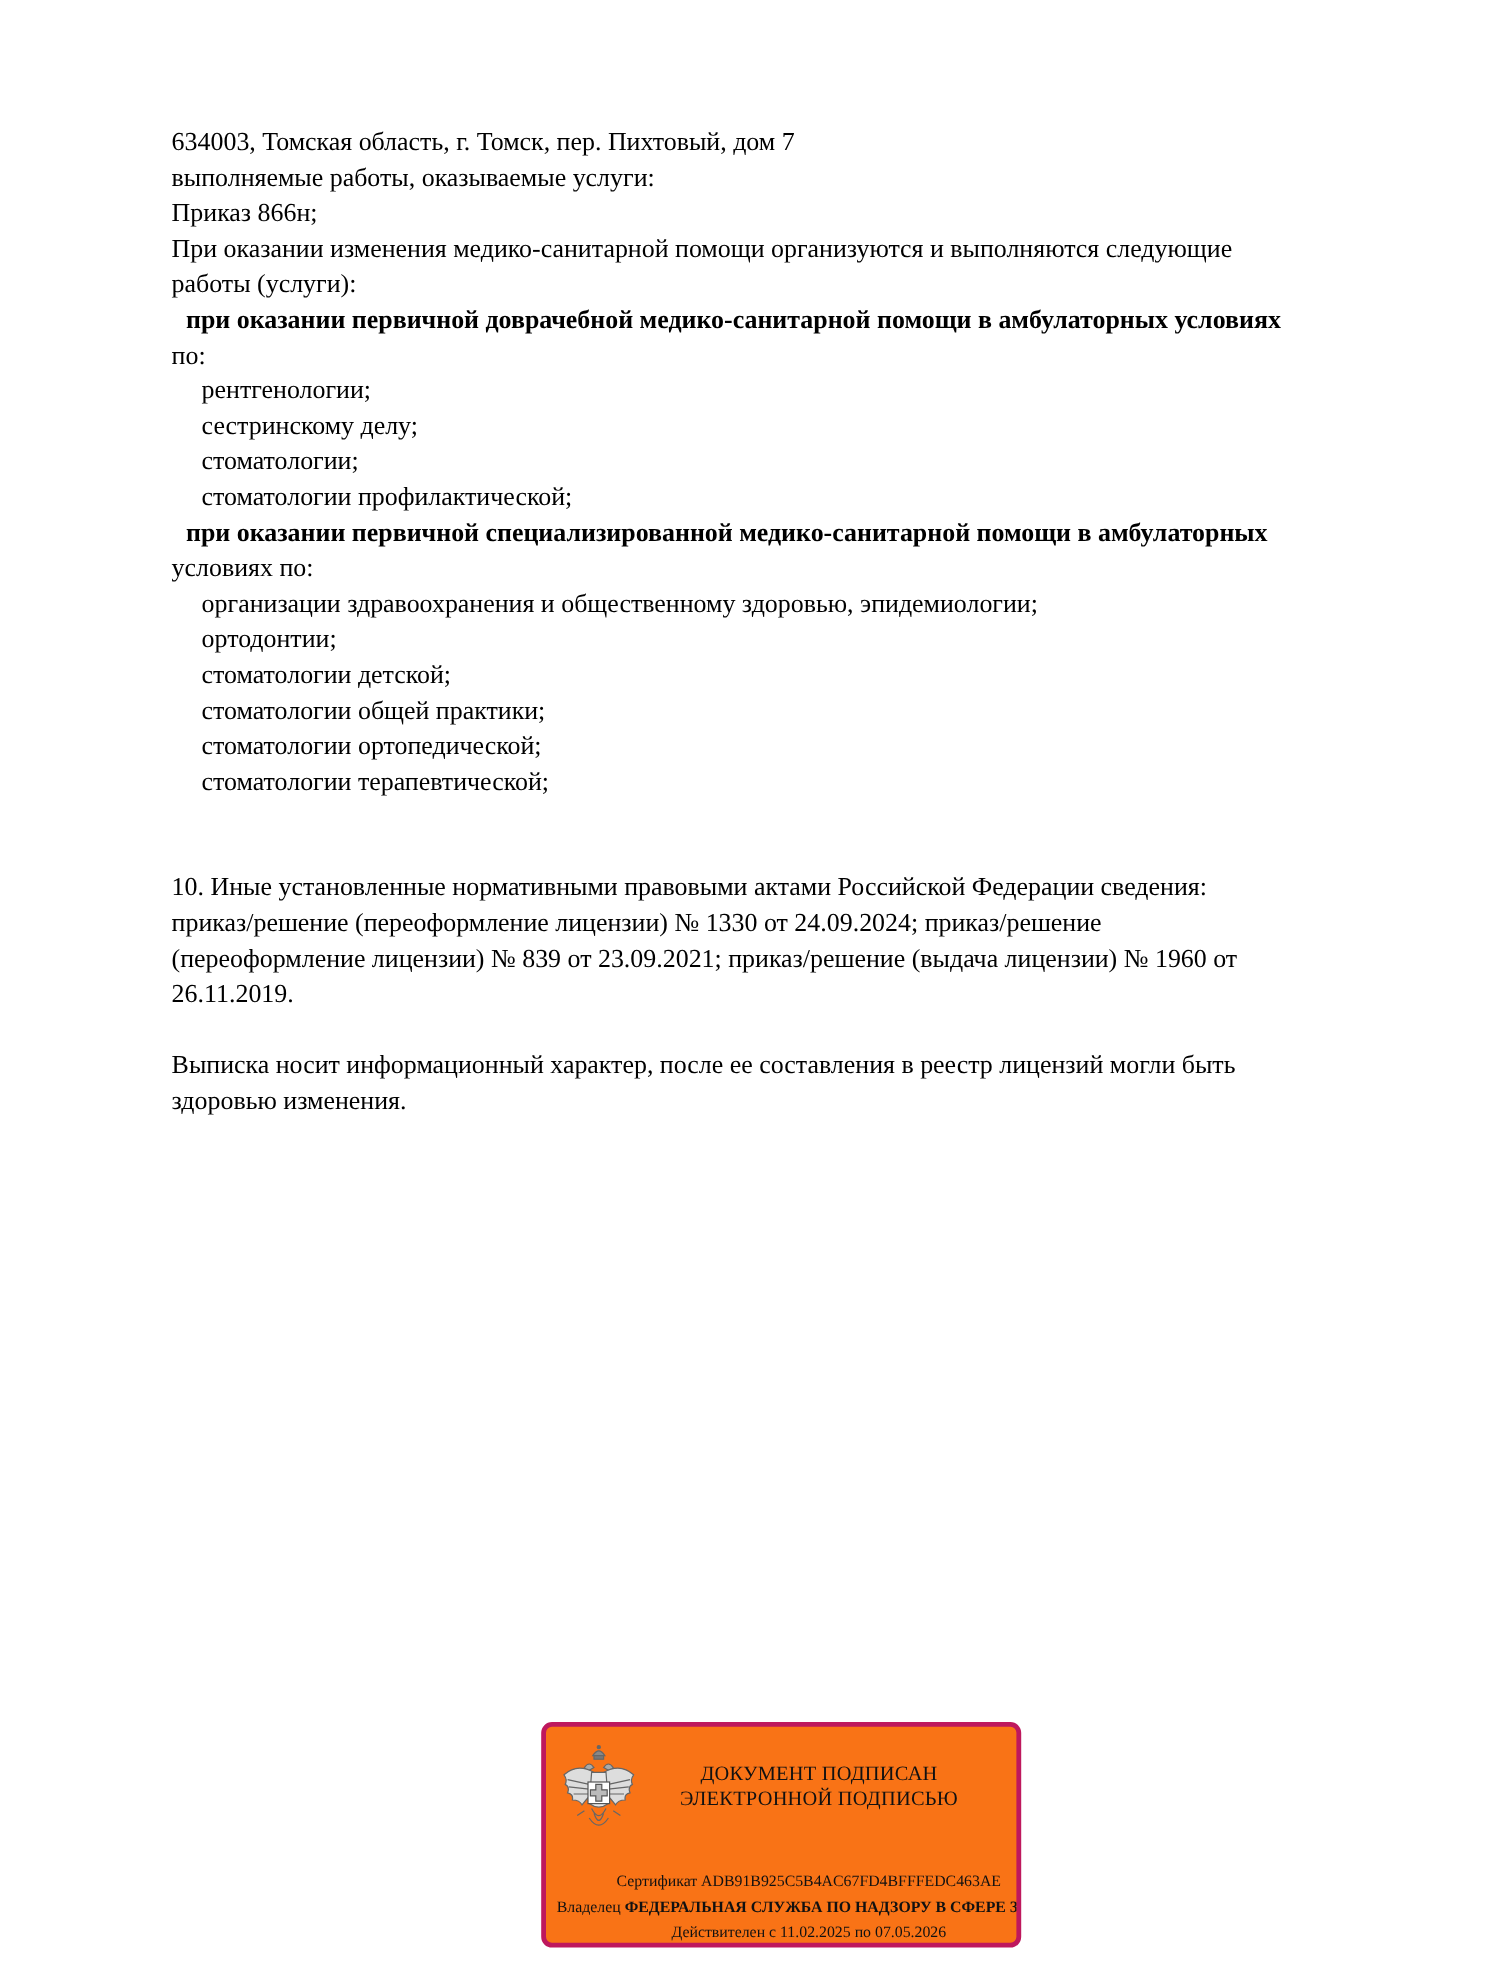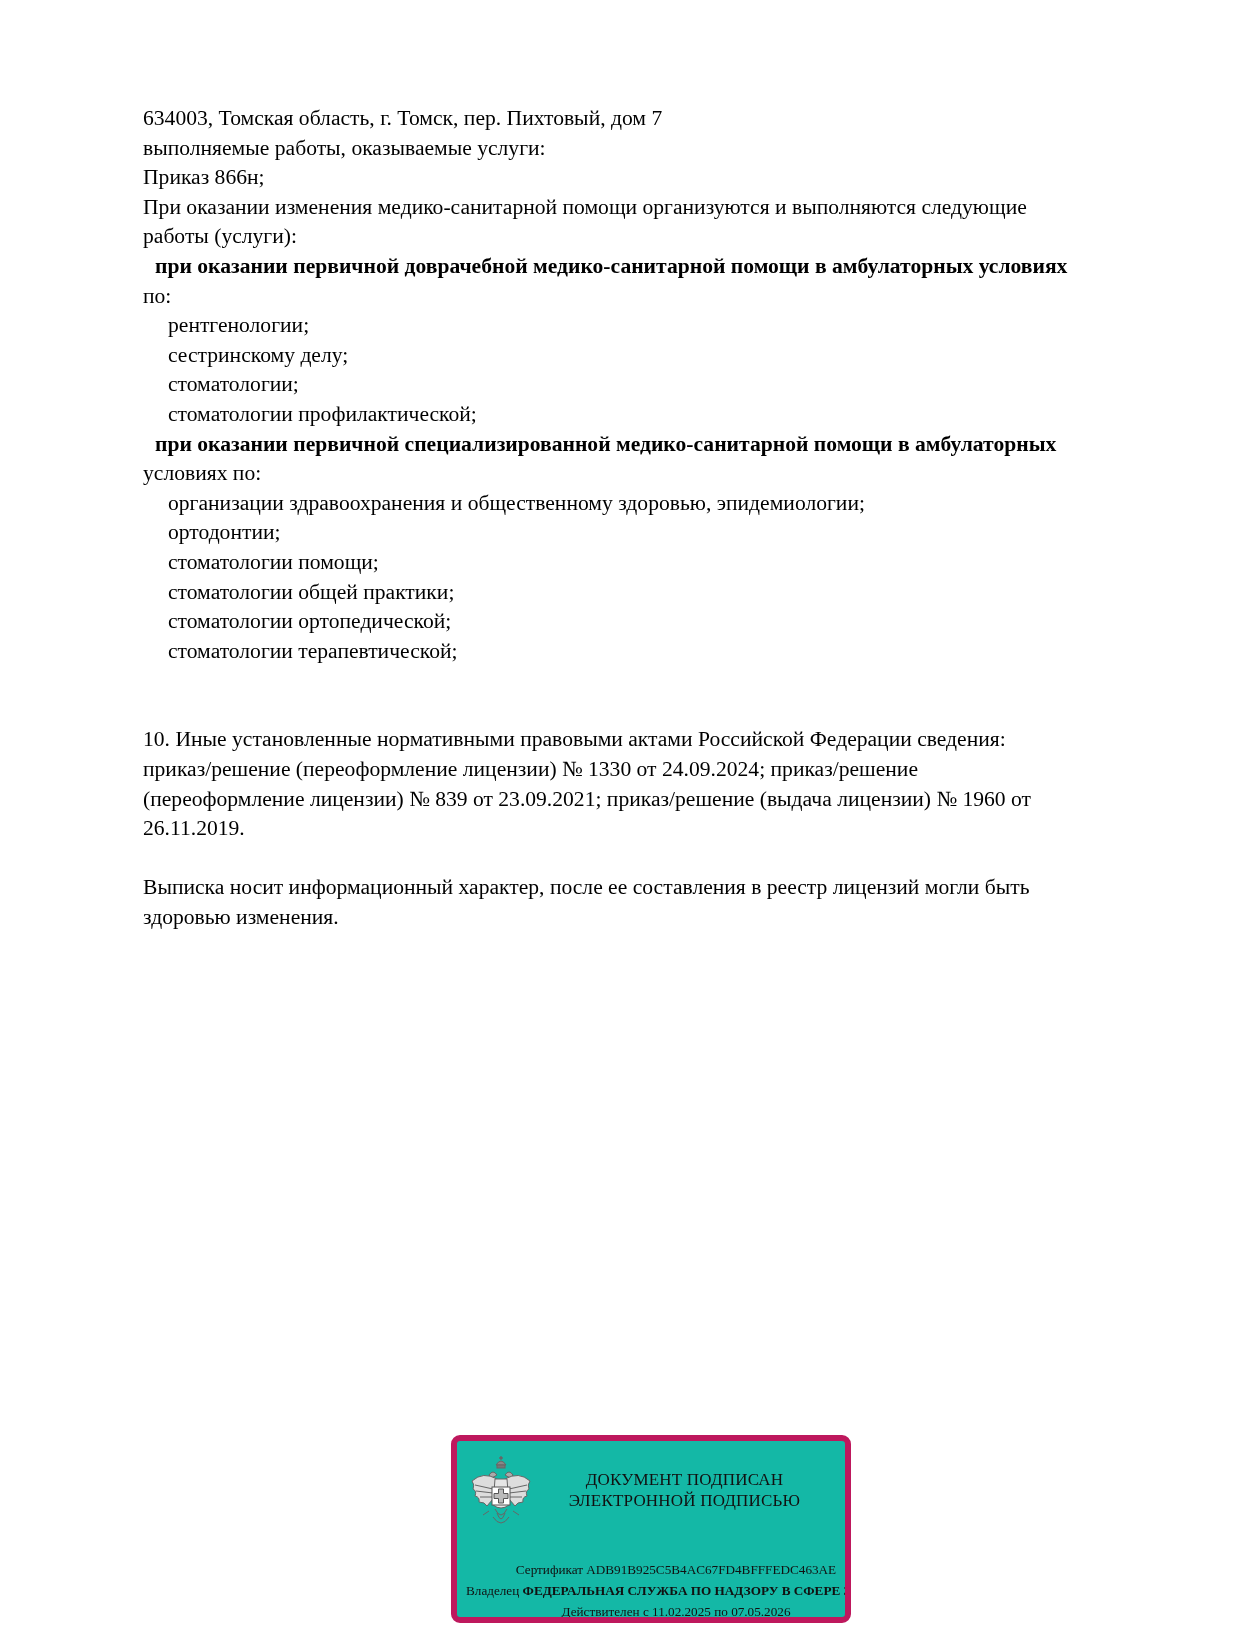--- a/index.html
+++ b/index.html
@@ -31,25 +31,25 @@
     .indent1 { padding-left: 12px; font-weight: bold; }
     .indent2 { padding-left: 25px; }
     .gap { height: 29.6px; }
 
     .stamp {
       position: absolute;
       left: 451px;
       top: 1435px;
       width: 400px;
       height: 188px;
-      border: 6px solid #be185d;
+      border: 4px solid #be185d;
       border-radius: 9px;
       box-sizing: border-box;
       overflow: hidden;
-      background: #14b8a6;
+      background: #f97316;
     }
     .emblem {
       position: absolute;
       left: 12px;
       top: 14px;
       width: 64px;
       height: 76px;
     }
     .stamp-title {
       position: absolute;
@@ -89,21 +89,21 @@
   <span class="line">по:</span>
   <span class="line indent2">рентгенологии;</span>
   <span class="line indent2">сестринскому делу;</span>
   <span class="line indent2">стоматологии;</span>
   <span class="line indent2">стоматологии профилактической;</span>
 
   <span class="line indent1">при оказании первичной специализированной медико-санитарной помощи в амбулаторных</span>
   <span class="line">условиях по:</span>
   <span class="line indent2">организации здравоохранения и общественному здоровью, эпидемиологии;</span>
   <span class="line indent2">ортодонтии;</span>
-  <span class="line indent2">стоматологии помощи;</span>
+  <span class="line indent2">стоматологии детской;</span>
   <span class="line indent2">стоматологии общей практики;</span>
   <span class="line indent2">стоматологии ортопедической;</span>
   <span class="line indent2">стоматологии терапевтической;</span>
 
   <span class="gap" style="display:block"></span>
 
   <span class="gap" style="display:block"></span>
   <span class="line">10. Иные установленные нормативными правовыми актами Российской Федерации сведения:</span>
   <span class="line">приказ/решение (переоформление лицензии) № 1330 от 24.09.2024; приказ/решение</span>
   <span class="line">(переоформление лицензии) № 839 от 23.09.2021; приказ/решение (выдача лицензии) № 1960 от</span>

